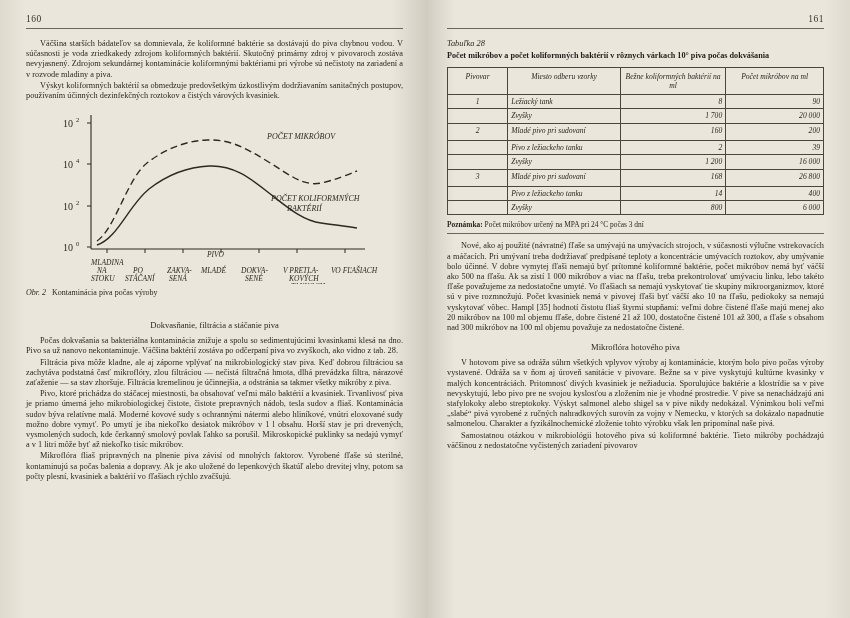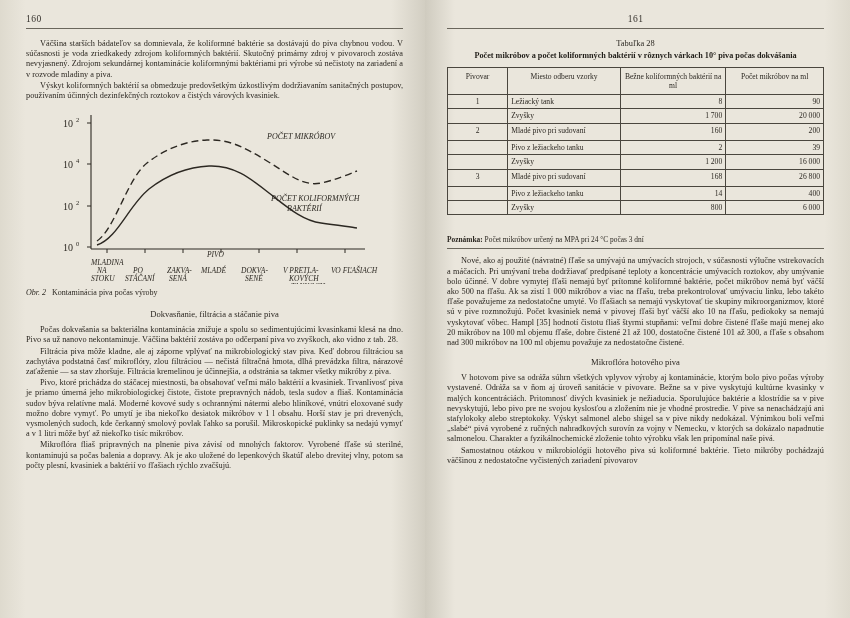--- a/index.html
+++ b/index.html
@@ -38,21 +38,21 @@
     background: linear-gradient(to left, #dedace 0%, #eae6dc 6%, #eae6dc 93%, #cfcbbf 100%);
     padding: 14px 26px 10px 22px;
   }
   .folio {
     font-size: 9.5px;
     letter-spacing: 0.5px;
     color: #35312c;
     height: 12px;
   }
   .folio.left { text-align: left; }
-  .folio.right { text-align: center; }
+  .folio.right { text-align: right; }
   .rule {
     border: 0;
     border-top: 1px solid #6a665c;
     margin: 2px 0 10px 0;
   }
   p {
     margin: 0 0 1px 0;
     font-size: 8.3px;
     line-height: 10.2px;
     text-align: justify;
@@ -74,62 +74,64 @@
     position: relative;
     width: 360px;
     height: 175px;
     margin: 0 auto;
   }
   .chart-svg { display: block; }
   .fig-caption {
     font-size: 8px;
     color: #2c2822;
     margin-top: 4px;
-    margin-bottom: 12px;
+    margin-bottom: 23px;
   }
   .fig-caption .num { margin-right: 6px; font-style: italic;}
   
   .tab-label {
+    font-style: italic;
     font-size: 8.4px;
-    text-align: center;
+    text-align: left;
     margin-bottom: 3px;
     color: #2c2822;
   }
   .tab-title {
     font-size: 8.2px;
     font-weight: bold;
-    text-align: center;
+    text-align: left;
     margin: 0 0 6px 0;
     color: #211e19;
     line-height: 10px;
   }
   table.data {
     border-collapse: collapse;
     width: 100%;
     font-size: 7.6px;
     color: #2c2822;
   }
   table.data th, table.data td {
     border: 1px solid #4a463e;
     padding: 2px 3px;
     vertical-align: top;
     line-height: 9.4px;
+    font-style: italic;
   }
   table.data thead th {
     text-align: center;
     font-weight: normal;
     padding: 4px 2px;
     line-height: 9px;
   }
   td.c { text-align: center; }
   td.r { text-align: right; padding-right: 10px; }
   td.tall { height: 12px; }
   .note {
     font-size: 7.4px;
-    margin-top: 20px;
+    margin-top: 5px;
     color: #2c2822;
     line-height: 9px;
   }
   .note b { font-weight: bold; }
   .sep {
     border: 0;
     border-top: 1px solid #6a665c;
     margin: 4px 0 7px 0;
   }
 </style>

